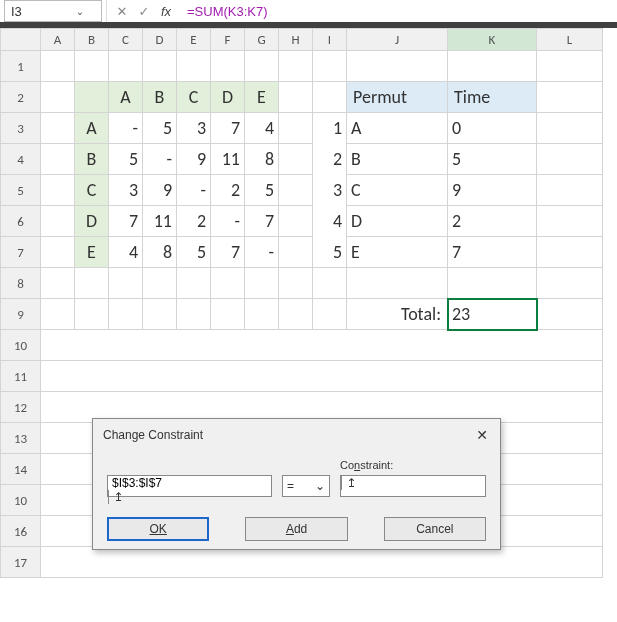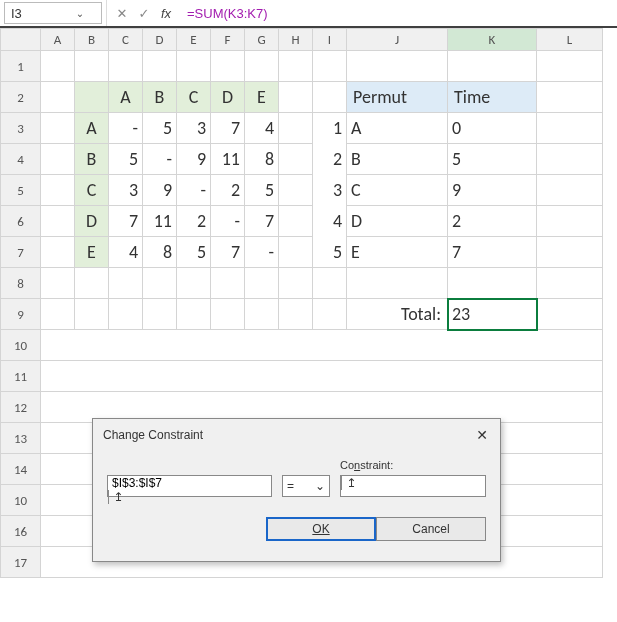--- a/index.html
+++ b/index.html
@@ -1,18 +1,18 @@
 <!DOCTYPE html>
 <html><head>
 <meta charset="utf-8">
 <style>
   * { box-sizing: border-box; margin: 0; padding: 0; }
   body { font-family: "Segoe UI", Arial, sans-serif; background: #fff; width: 617px; height: 622px; overflow: hidden; position: relative; }
 
-  .formula-bar { display: flex; align-items: center; height: 28px; border-bottom: 2px solid #404040; background: #fff; }
+  .formula-bar { display: flex; align-items: center; height: 28px; border-bottom: 6px solid #404040; background: #fff; }
   .namebox { width: 98px; height: 22px; border: 1px solid #bbb; margin: 2px 4px 2px 4px; display: flex; align-items: center; background: #fff; }
   .namebox span { flex: 1; padding-left: 6px; font-size: 13px; color: #333; }
   .namebox .dd { width: 16px; text-align: center; color: #555; font-size: 10px; }
   .fx-group { display: flex; align-items: center; padding: 0 6px; border-left: 1px solid #ddd; height: 100%; gap: 4px; }
   .fx-btn { width: 18px; height: 18px; display: flex; align-items: center; justify-content: center; color: #888; font-size: 13px; }
   .fx-btn.fx { font-style: italic; color: #444; font-weight: 500; font-size: 13px; }
   .fx-input { flex: 1; border: none; font-size: 13px; padding-left: 6px; color: #a21caf; outline: none; }
 
   .grid { position: relative; }
   table.sheet { border-collapse: collapse; table-layout: fixed; }
@@ -34,21 +34,21 @@
   .dlg-close { width: 20px; height: 20px; display: flex; align-items: center; justify-content: center; font-size: 14px; }
   .dlg-body { padding: 4px 14px 12px 14px; }
   .dlg-row { display: flex; gap: 10px; align-items: flex-end; }
   .dlg-col { display: flex; flex-direction: column; gap: 2px; }
   .dlg-label { font-size: 11px; margin-bottom: 2px; text-decoration: underline; text-decoration-color: transparent; }
   .dlg-label .u { text-decoration: underline; }
   .ref-input { display: flex; border: 1px solid #888; background: #fff; height: 22px; flex-direction: column; }
   .ref-input input { flex: 1; border: none; padding: 0 4px; font-size: 12px; outline: none; }
   .ref-input .picker { width: 20px; border-left: 1px solid #888; display:flex;align-items:center;justify-content:center; font-size: 12px; }
   .op-select { width: 48px; height: 22px; border: 1px solid #888; background: #fff; display:flex; align-items:center; justify-content: space-between; padding: 0 4px; font-size: 12px; }
-  .dlg-buttons { display: flex; justify-content: flex-end; padding: 8px 14px 20px 14px; }
+  .dlg-buttons { display: flex; justify-content: center; padding: 8px 14px 8px 14px; gap: 36px; }
   .dlg-btn { width: 110px; height: 24px; border: 1px solid #888; background: #e9e9e9; font-size: 12px; display:flex;align-items:center;justify-content:center; }
   .dlg-btn.primary { border: 2px solid #1a66c9; }
   .u { text-decoration: underline; }
 </style>
 </head>
 <body>
 
 <div class="formula-bar">
   <div class="namebox">
     <span>I3</span>
@@ -292,15 +292,18 @@
         <div class="ref-input">
           <div class="picker">↥</div>
         </div>
       </div>
     </div>
   </div>
   <div class="dlg-buttons">
     <div class="dlg-btn primary">
         <span class="u">OK</span>
       </div>
+    <div class="dlg-btn">
+        <span><span class="u">A</span>dd</span>
+      </div>
     <div class="dlg-btn">Cancel</div>
   </div>
 </div>
 
 </body></html>

